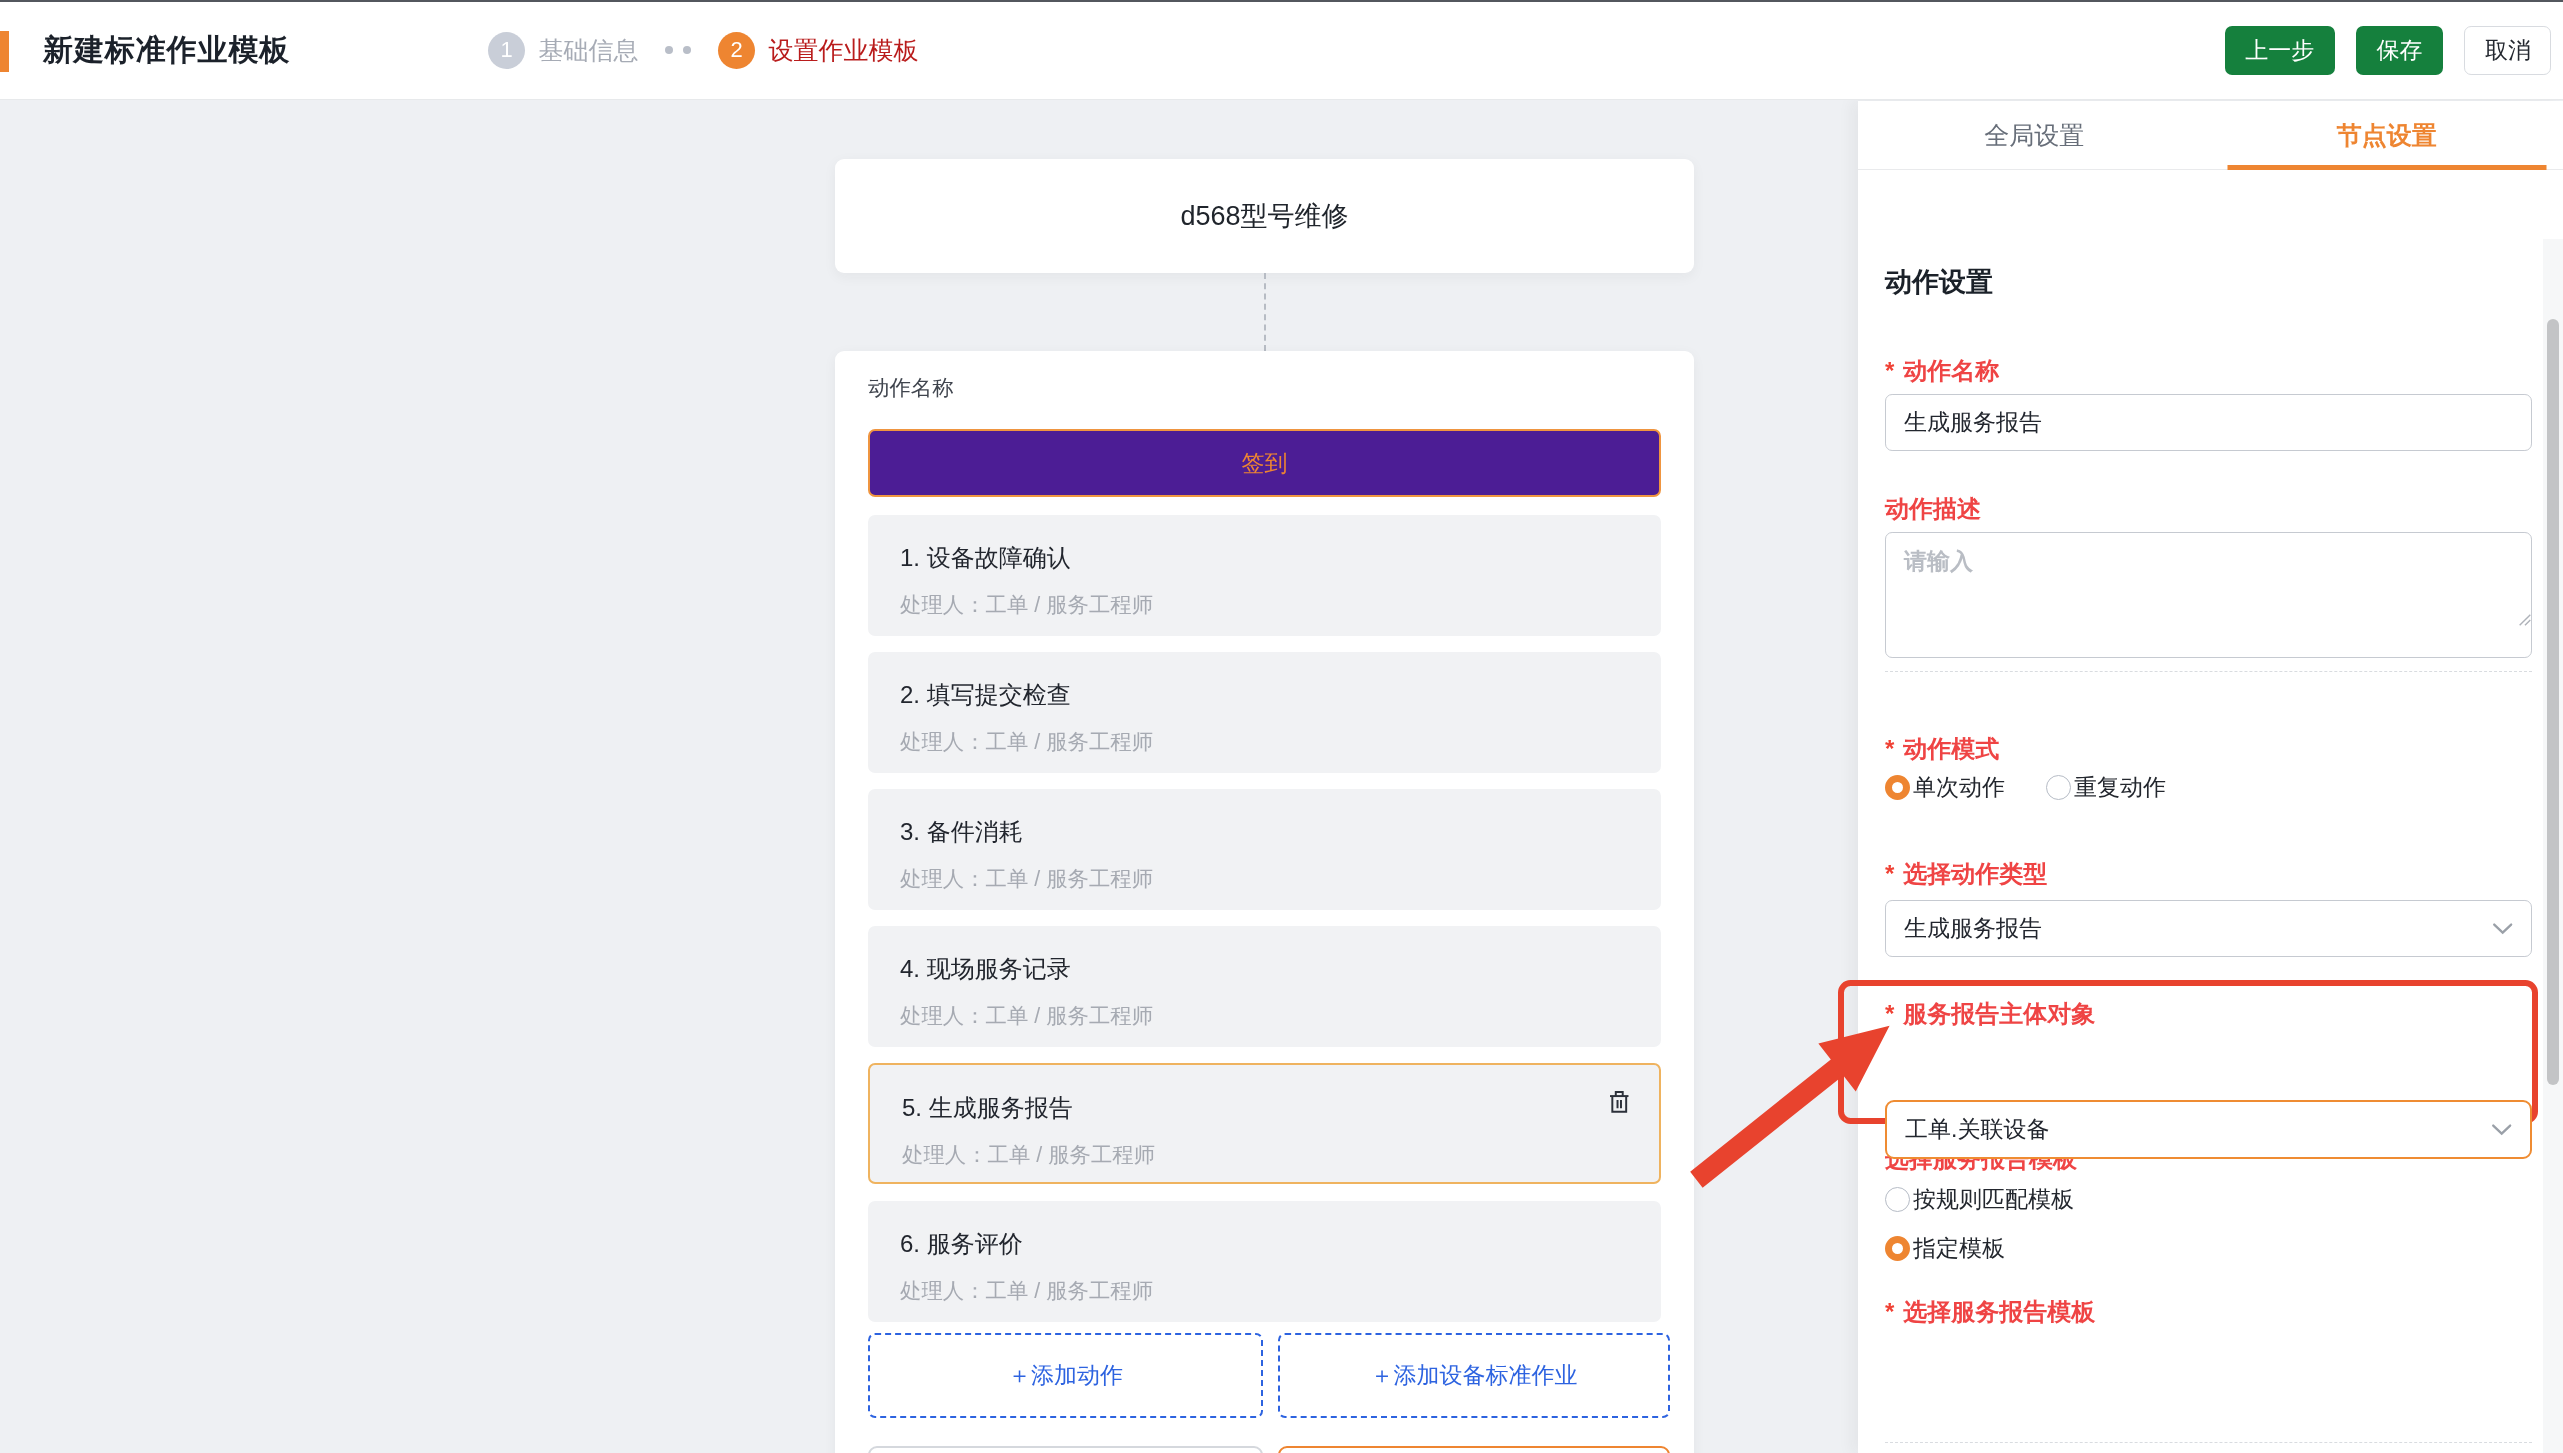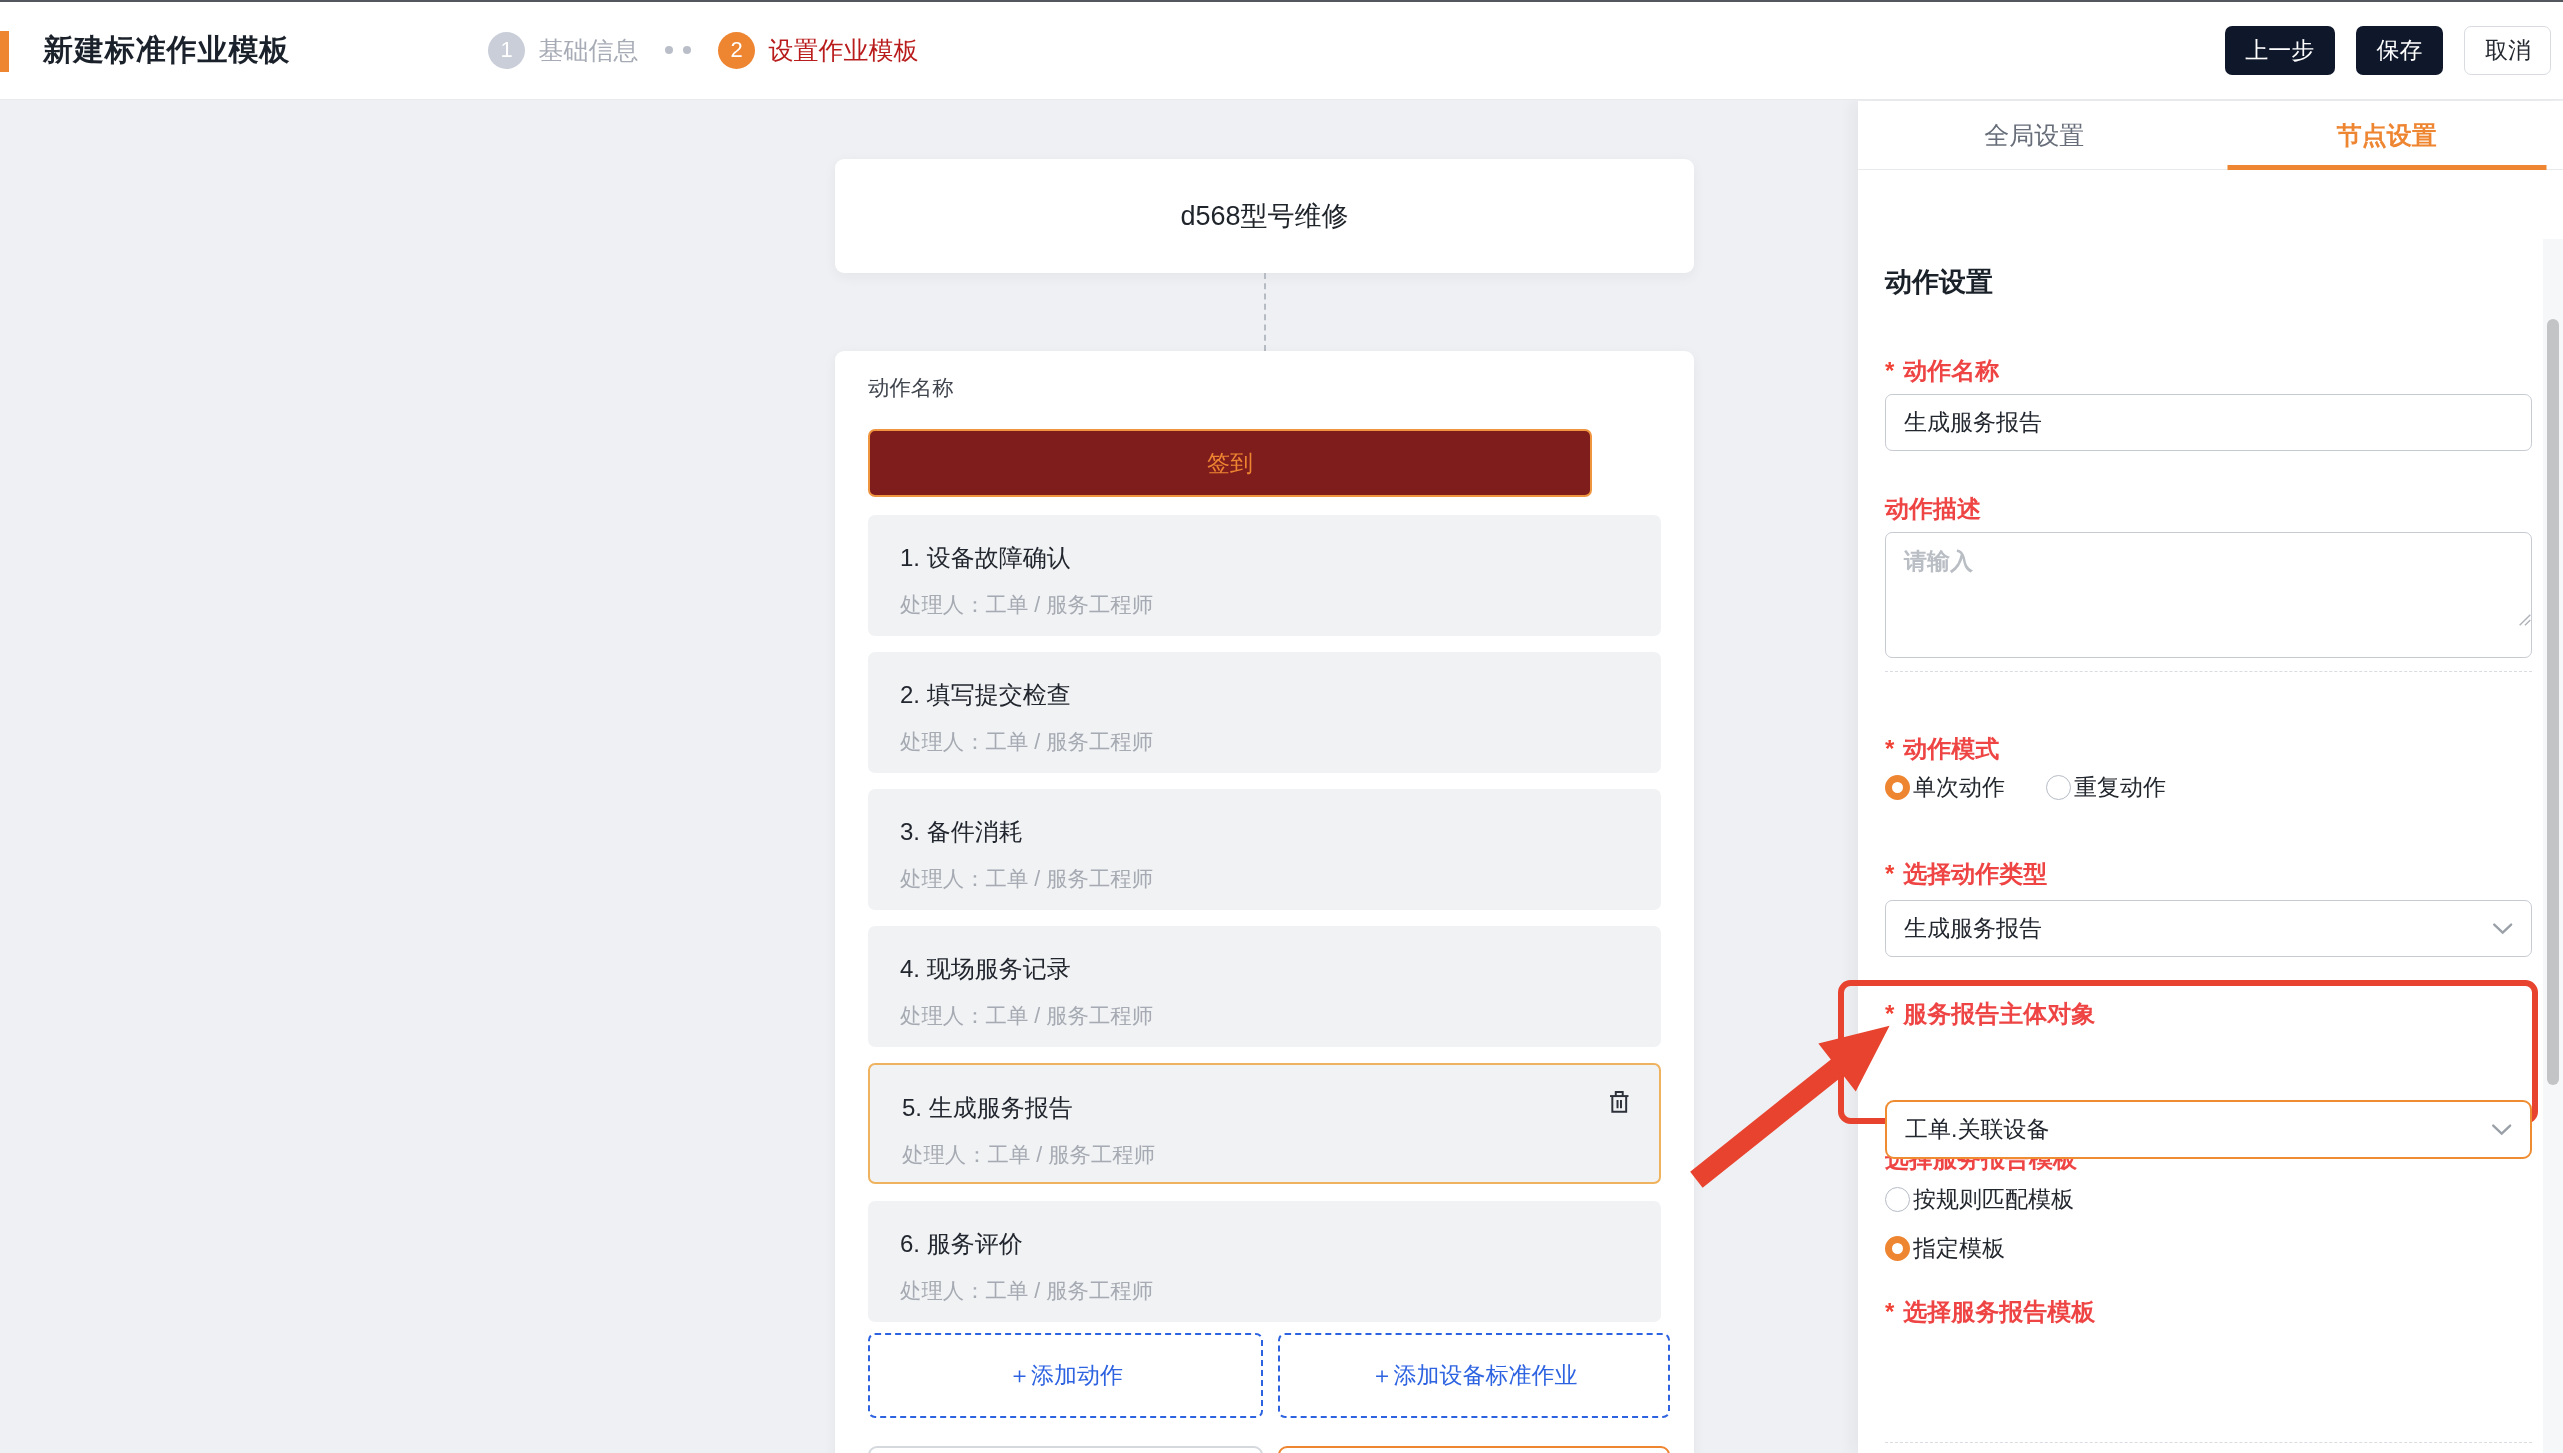--- a/index.html
+++ b/index.html
@@ -18,37 +18,37 @@
   .step-circle.inactive { background:#c9ced8; }
   .step-circle.active { background:#ee8531; }
   .step-label { font-size:25px; margin-left:13.4px; }
   .step-label.inactive { color:#a6abb5; }
   .step-label.active { color:#b91c1c; }
   .step-dots { display:flex; gap:9.8px; margin:0 27px; }
   .step-dots i { width:8px; height:8px; border-radius:50%; background:#b9bec8; }
   .header-actions { position:absolute; right:11.6px; display:flex; align-items:center; gap:21.4px; }
   .btn { height:49px; border-radius:7.1px; font-size:23px; display:flex; align-items:center;
          justify-content:center; cursor:pointer; border:none; }
-  .btn-orange { background:#0f172a; color:#fff; }
+  .btn-orange { background:#15803d; color:#fff; }
   .btn-prev { width:110px; }
   .btn-save { width:87px; }
   .btn-cancel { width:87px; background:#fff; color:#23272f; border:1.8px solid #d8dbe0; }
 
   
   .canvas { position:absolute; left:0; top:101px; width:1858px; height:1353px; background:#eef0f3; }
   .root-card { position:absolute; left:835px; top:58px; width:859px; height:114px; background:#fff;
                border-radius:9px; box-shadow:0 3.6px 12.5px rgba(31,35,41,.05);
                display:flex; align-items:center; justify-content:center;
                font-size:27px; color:#20252c; font-weight:500; }
   .connector { position:absolute; left:1264px; top:172px; height:78px; width:0;
                border-left:2.7px dashed #b7bcc4; }
   .process-card { position:absolute; left:835px; top:250px; width:859px; height:1247px; background:#fff;
                   border-radius:9px; box-shadow:0 3.6px 12.5px rgba(31,35,41,.05); }
   .process-label { position:absolute; left:33px; top:22px; font-size:21.4px; color:#40454e; }
-  .checkin-btn { position:absolute; left:33px; top:78px; width:724px; height:68px; background:#7f1d1d;
+  .checkin-btn { position:absolute; left:33px; top:78px; width:793px; height:68px; background:#4c1d95;
                  border:2.7px solid #ef9540; border-radius:7.1px; color:#ee8531; font-size:23px;
                  display:flex; align-items:center; justify-content:center; cursor:pointer; }
   .proc-step { position:absolute; left:33px; width:793px; height:121px; background:#f1f2f4; border-radius:7.1px; }
   .proc-step.selected { border:2.7px solid #efb35f; }
   .proc-step .st-title { position:absolute; left:32px; top:27px; font-size:24px; color:#22262e; }
   .proc-step .st-handler { position:absolute; left:32px; top:75px; font-size:21.4px; color:#a6aab2; }
   .trash-btn { position:absolute; right:25px; top:23px; width:30px; height:32px; cursor:pointer;
                display:flex; align-items:center; justify-content:center; background:none; border:none; }
   .add-btn { position:absolute; top:982px; height:85px; border:2.7px dashed #2d63e0; border-radius:7.1px;
              color:#2d63e0; font-size:23px; display:flex; align-items:center; justify-content:center;

